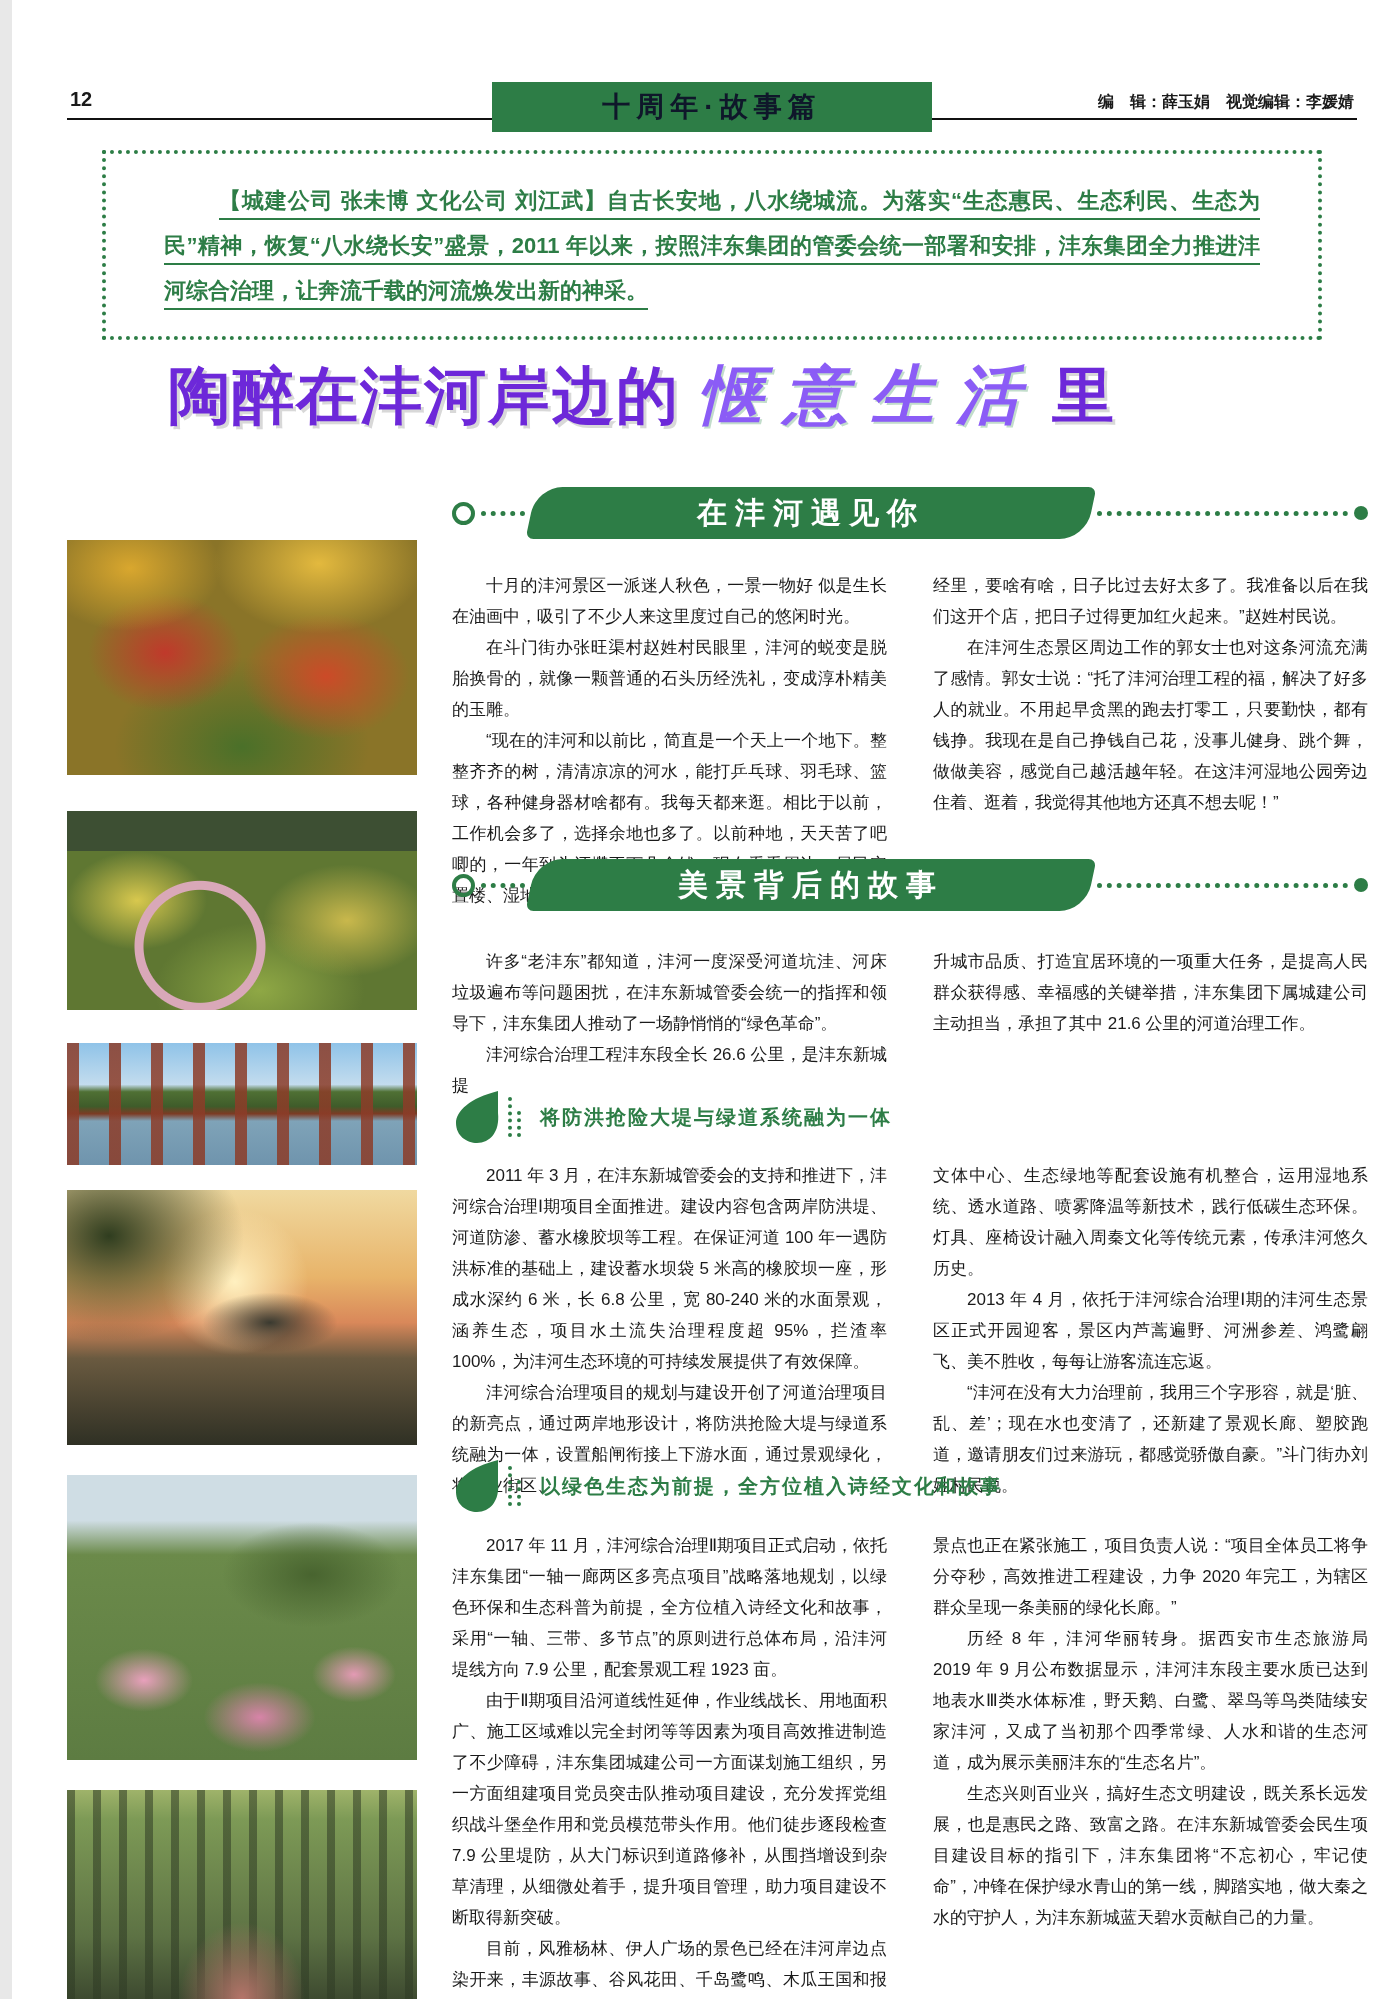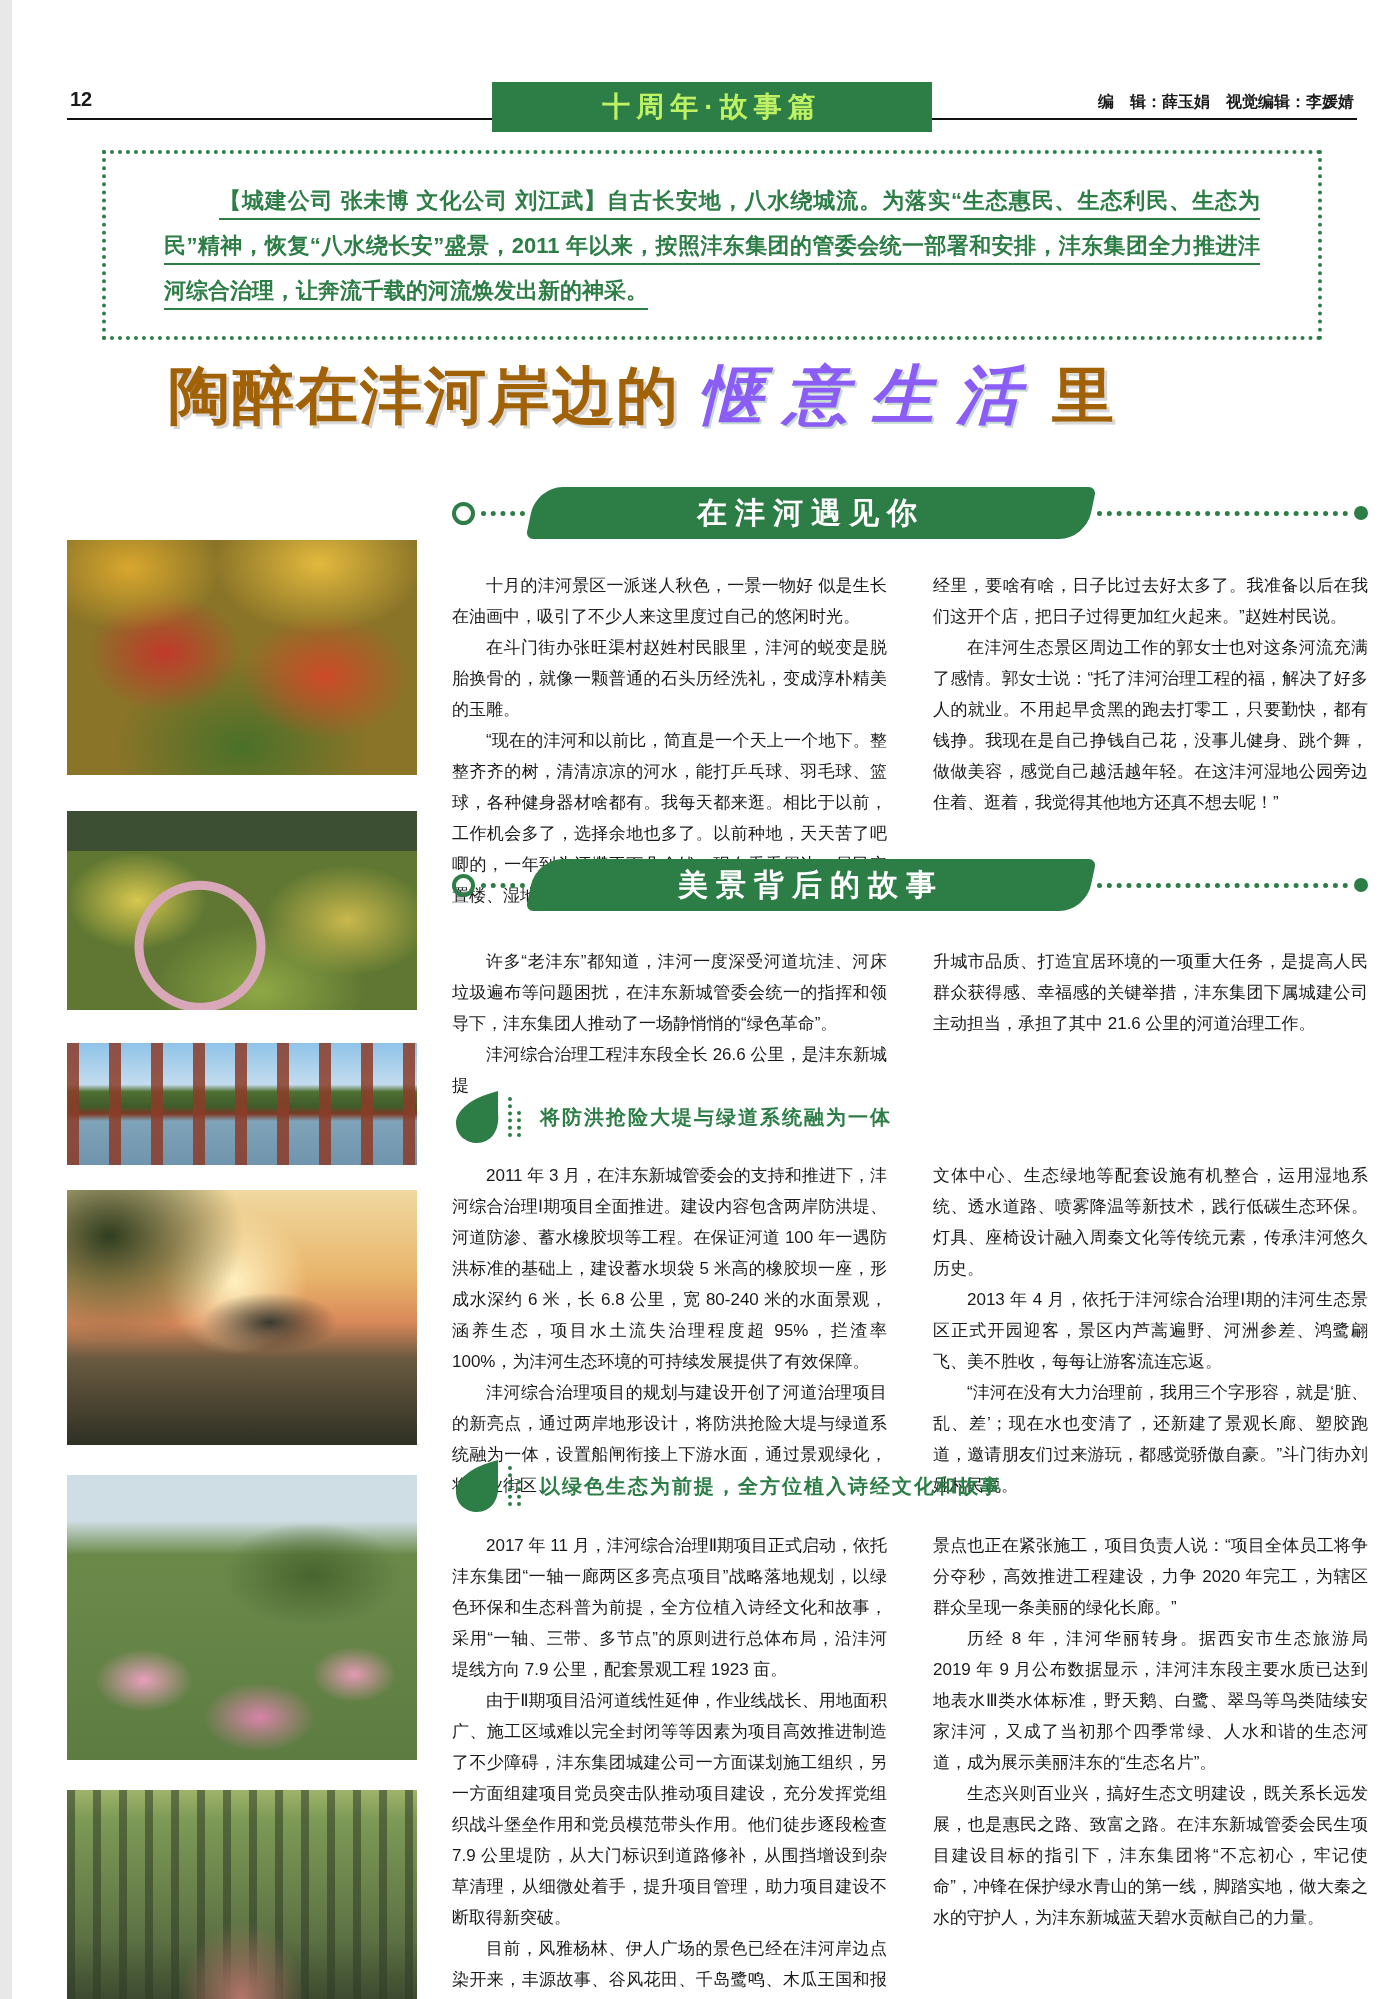--- a/index.html
+++ b/index.html
@@ -2,34 +2,34 @@
 <html><head>
 <meta charset="utf-8">
 <style>
   html,body{margin:0;padding:0;background:#e8e8e8;}
   .page{position:relative;width:1400px;height:1999px;background:#ffffff;overflow:hidden;
         font-family:"Liberation Sans",sans-serif;color:#1a1a1a;margin-left:12px;}
   
   .hrule{position:absolute;top:118px;left:55px;right:55px;border-top:2px solid #111;}
   .pagenum{position:absolute;top:88px;left:58px;font-size:20px;font-weight:bold;}
   .hbanner{position:absolute;top:82px;left:50%;transform:translateX(-50%);
-           width:440px;height:50px;line-height:50px;background:#2d7d46;color:#bef264;
+           width:440px;height:50px;line-height:50px;background:#2d7d46;color:#0f172a;
            text-align:center;font-size:28px;font-weight:bold;letter-spacing:6px;z-index:2;}
   .editors{position:absolute;top:92px;right:58px;font-size:16px;font-weight:bold;}
   
   .intro{position:absolute;top:150px;left:90px;right:90px;height:190px;
          border:4px dotted #2d7d46;box-sizing:border-box;padding:24px 58px 0 58px;}
   .intro p{margin:0;color:#2d7d46;font-size:22px;line-height:45px;text-align:justify;
            text-indent:2.5em;font-weight:bold;
            text-decoration:underline;text-decoration-color:#2d7d46;
            text-decoration-thickness:1.5px;text-underline-offset:10px;}
   
   .mtitle{position:absolute;top:352px;left:55px;width:1150px;margin:0;text-align:center;
           white-space:nowrap;}
-  .mtitle .blk{font-size:62px;font-weight:900;color:#a16207;letter-spacing:2px;
+  .mtitle .blk{font-size:62px;font-weight:900;color:#6d28d9;letter-spacing:2px;
                text-shadow:3px 3px 0 #d8d8d8;}
   .mtitle .accent{font-family:Liberation Serif, serif;font-style:italic;font-weight:bold;
                   font-size:64px;color:#8b5cf6;letter-spacing:22px;margin:0 10px 0 18px;
                   text-shadow:2px 2px 0 #c2ddcb;}
   
   .photo{position:absolute;left:55px;width:350px;}
   .ph1{top:540px;height:235px;background:
        radial-gradient(ellipse 130px 90px at 18% 12%,#d9a72e 0%,rgba(217,167,46,0) 70%),
        radial-gradient(ellipse 150px 100px at 72% 10%,#e3b93e 0%,rgba(227,185,62,0) 70%),
        radial-gradient(ellipse 110px 85px at 28% 48%,#c0392b 0%,rgba(192,57,43,0) 70%),

